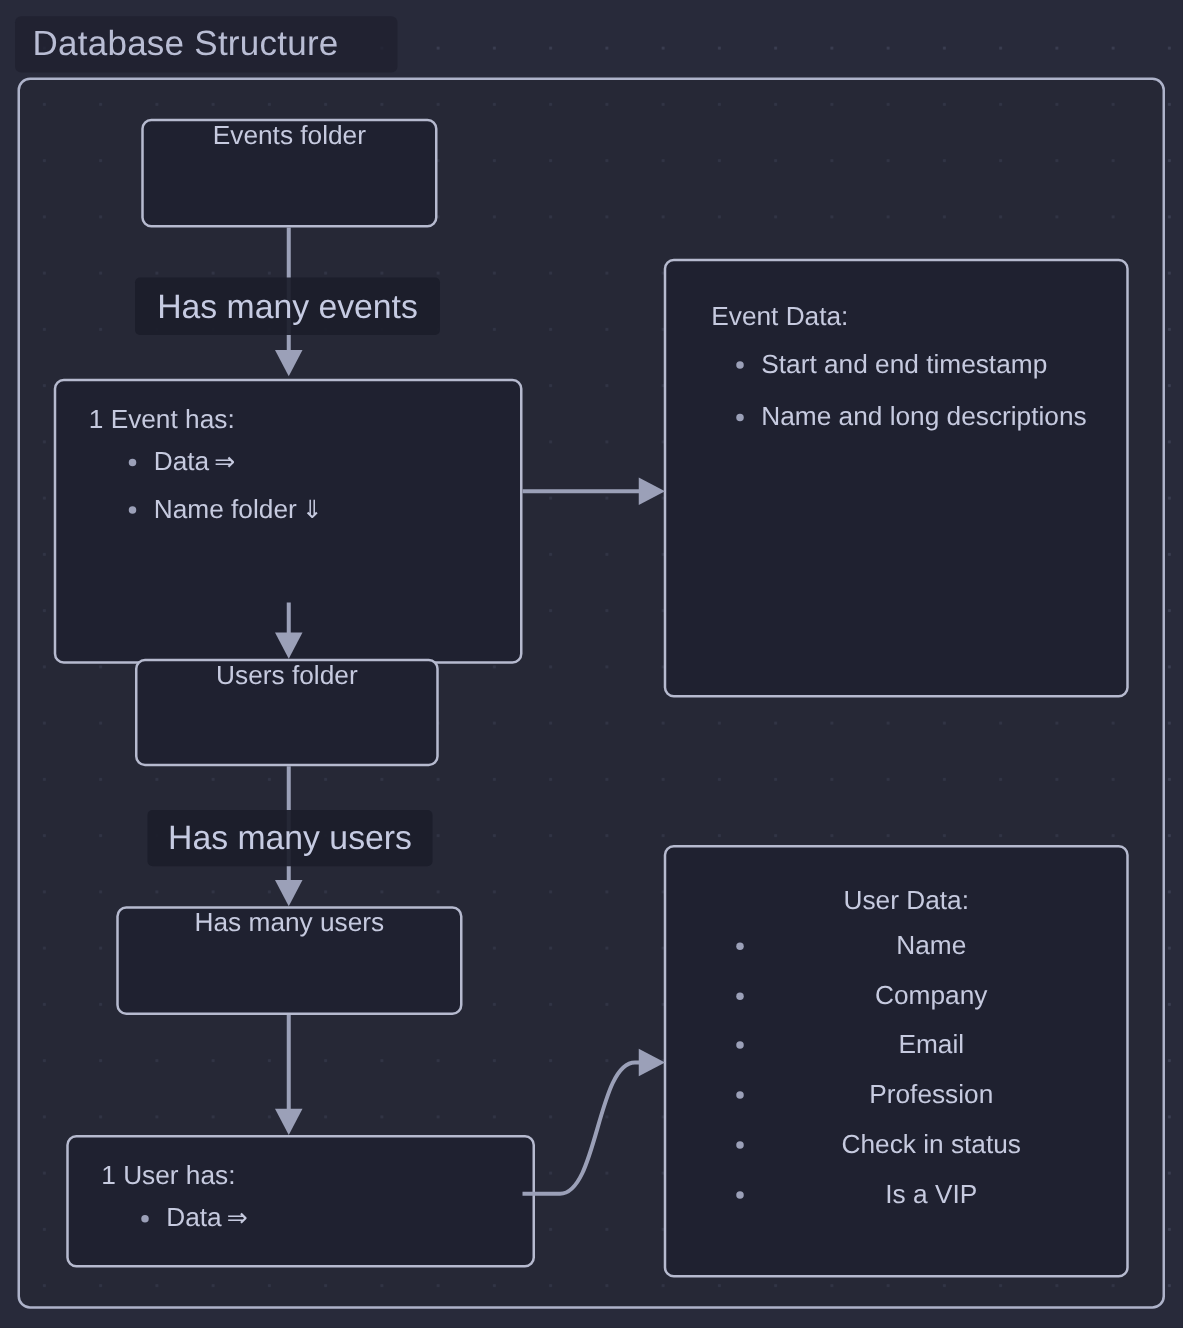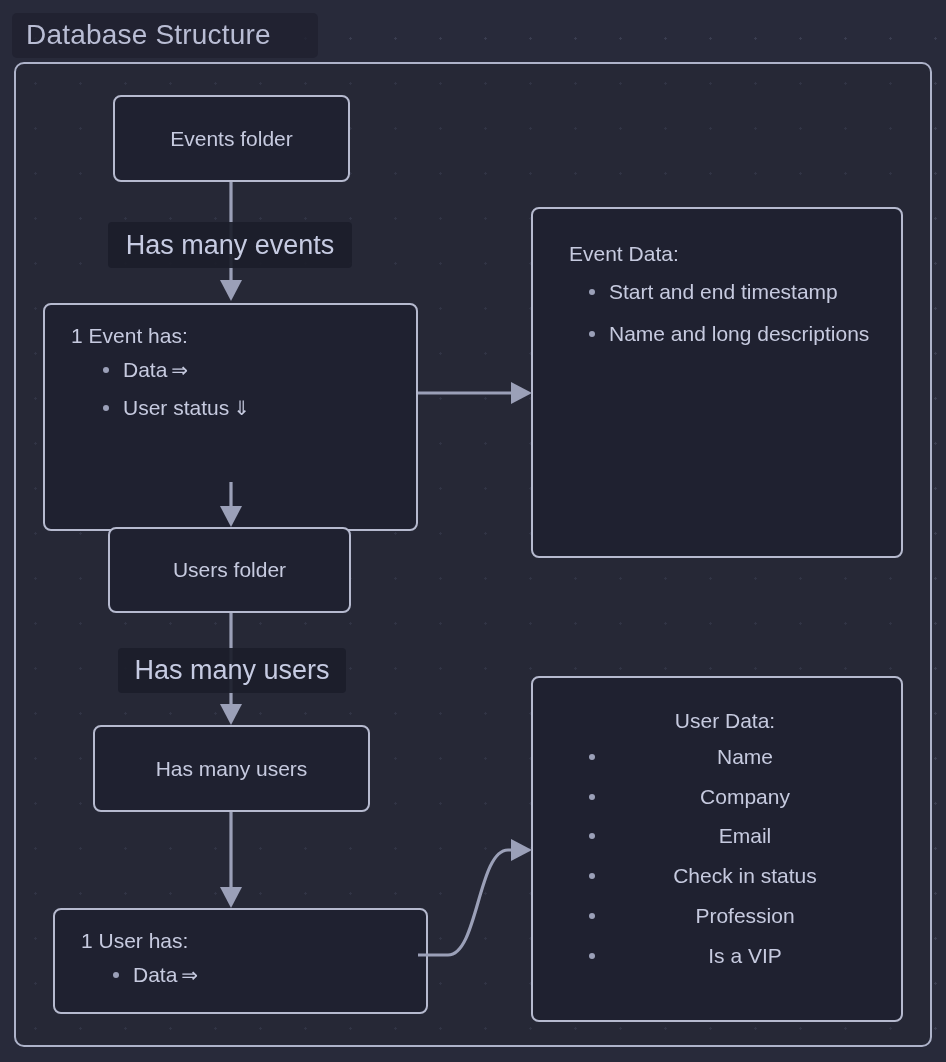--- a/index.html
+++ b/index.html
@@ -63,21 +63,20 @@
   .node {
     position: absolute;
     box-sizing: border-box;
     background: #1f2130;
     border: 2px solid #b6bacf;
     border-radius: 8px;
     color: #c6cadf;
   }
   .node.centered {
     display: flex;
-    align-items: center;
     justify-content: center;
     font-size: 21px;
   }
   .node.listbox {
     padding: 20px 22px 18px 26px;
     font-size: 21px;
     line-height: 1.0;
   }
   .node .list-title {
     display: block;
@@ -187,21 +186,21 @@
   <span>Has many events</span>
 </div>
 
 <div class="node listbox" style="left:43px; top:303px; width:375px; height:228px;">
   <span class="list-title">1 Event has:</span>
   <ul>
     <li>
       <span>Data</span><span class="arr">⇒</span>
     </li>
     <li>
-      <span>User status</span><span class="arr">⇓</span>
+      <span>Name folder</span><span class="arr">⇓</span>
     </li>
   </ul>
 </div>
 
 <div class="node listbox" style="left:531px; top:207px; width:372px; height:351px; padding-top:34px; padding-left:36px; padding-right:20px;">
   <span class="list-title">Event Data:</span>
   <ul style="padding-left:18px;">
     <li style="margin-top:14px;">
       <span>Start and end timestamp</span>
     </li>
@@ -238,22 +237,22 @@
     <li style="margin-top:12px;">
       <span>Name</span>
     </li>
     <li style="margin-top:12px;">
       <span>Company</span>
     </li>
     <li style="margin-top:12px;">
       <span>Email</span>
     </li>
     <li style="margin-top:12px;">
+      <span>Profession</span>
+    </li>
+    <li style="margin-top:12px;">
       <span>Check in status</span>
     </li>
     <li style="margin-top:12px;">
-      <span>Profession</span>
-    </li>
-    <li style="margin-top:12px;">
       <span>Is a VIP</span>
     </li>
   </ul>
 </div>
 
 </body></html>

